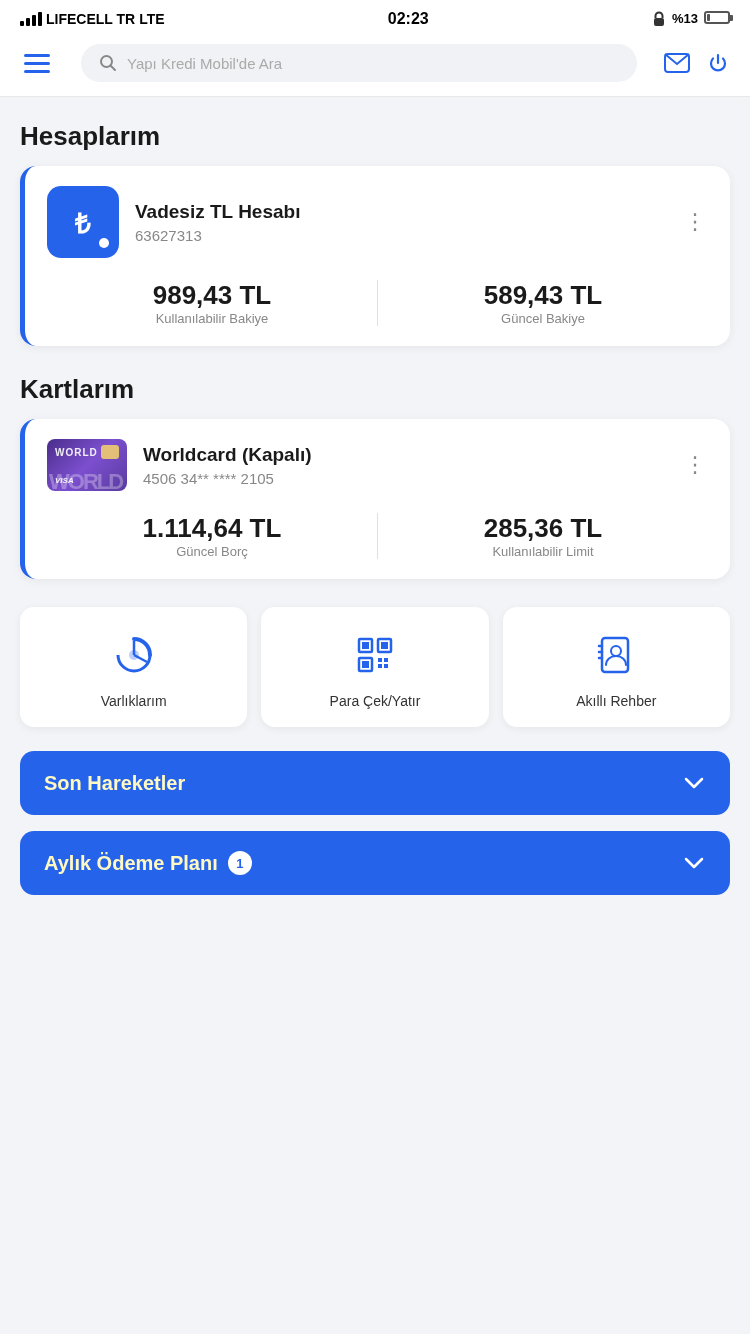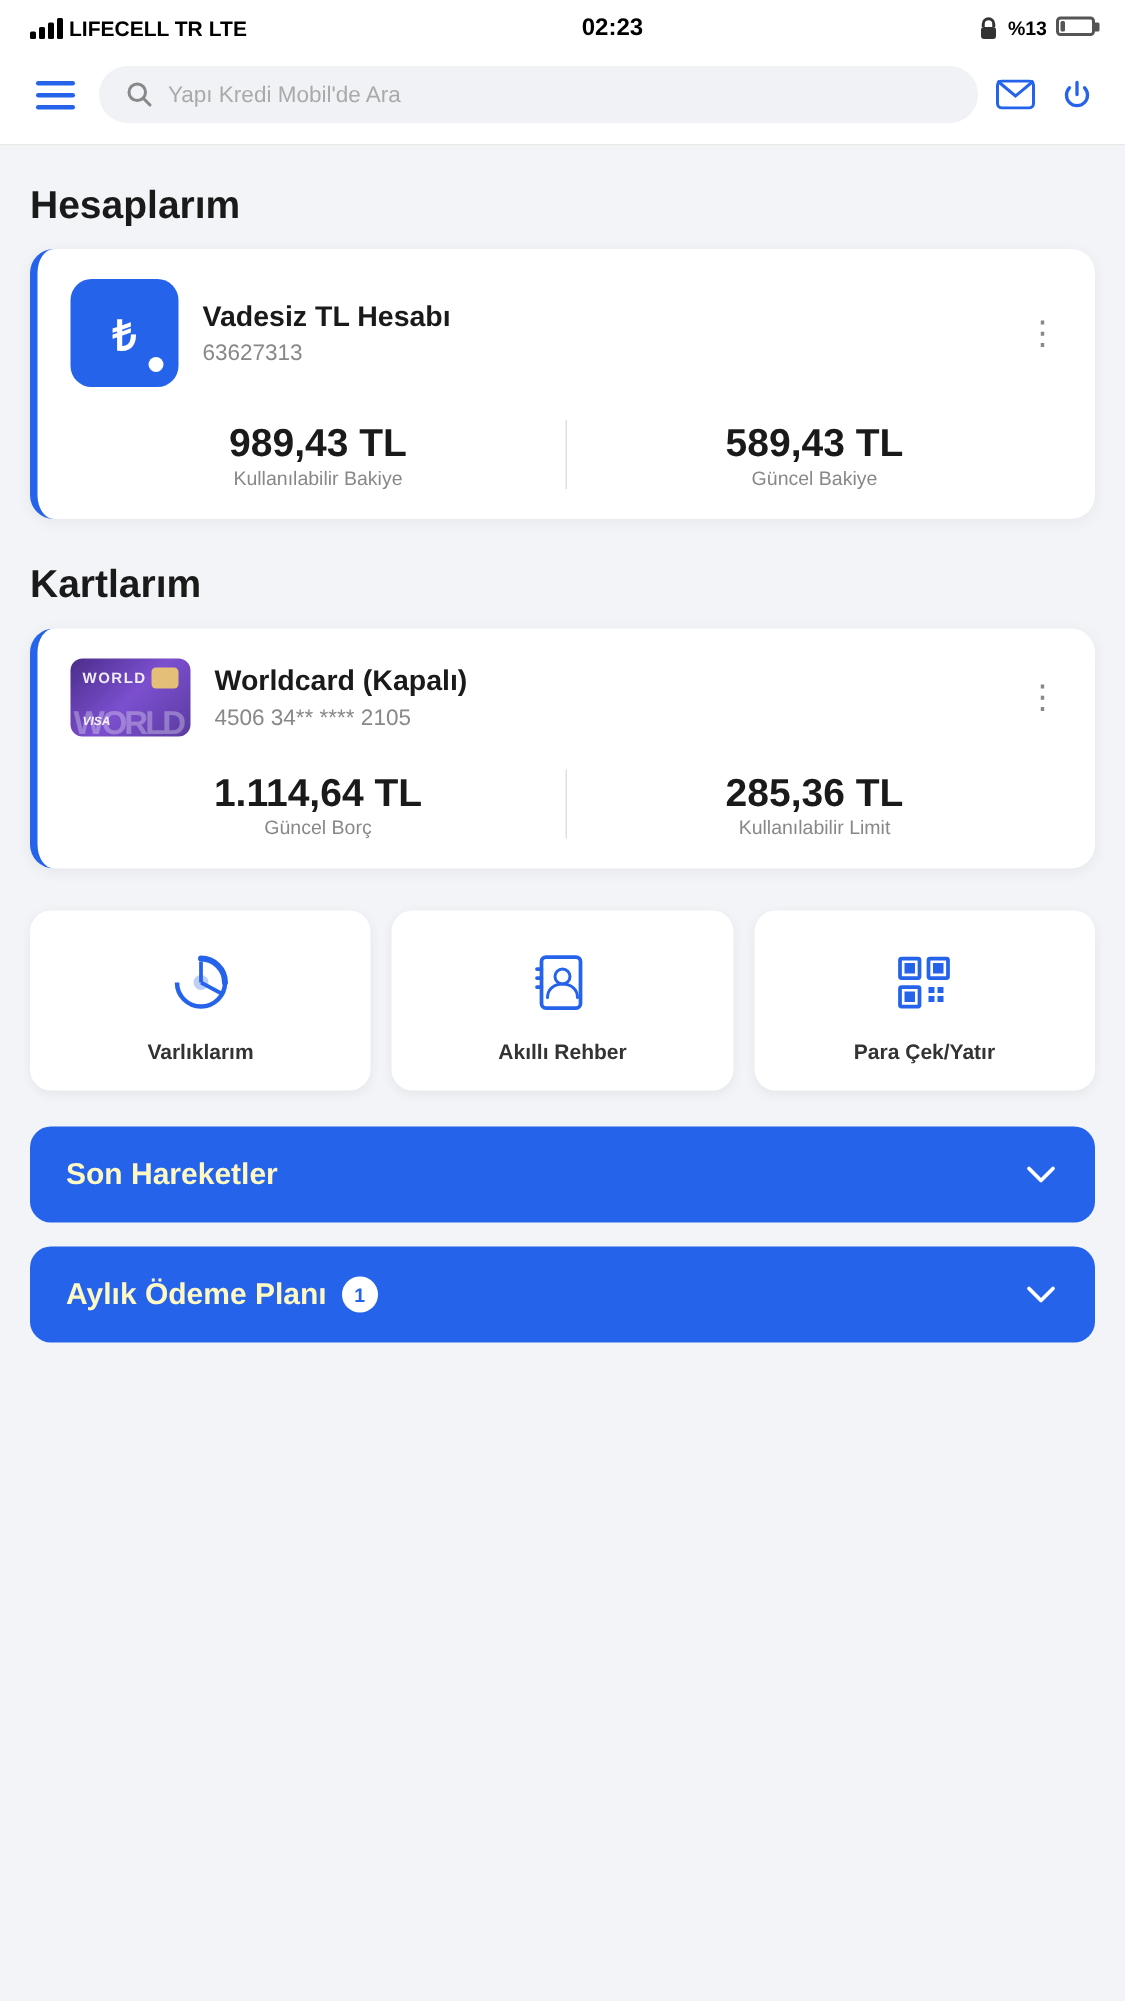--- a/index.html
+++ b/index.html
@@ -58,21 +58,21 @@
       width: 15%;
       border-radius: 1px;
     }
 
     
     .nav-bar {
       background: #fff;
       display: flex;
       align-items: center;
       padding: 10px 20px 14px;
-      gap: 12px;
+      gap: 27px;
       border-bottom: 1px solid #e8e8e8;
     }
     .hamburger-btn {
       display: flex;
       flex-direction: column;
       gap: 5px;
       cursor: pointer;
       padding: 4px;
     }
     .hamburger-btn span {
@@ -283,21 +283,21 @@
       height: 52px;
       display: flex;
       align-items: center;
       justify-content: center;
       color: #2563eb;
     }
     .action-label {
       font-size: 14px;
       color: #333;
       text-align: center;
-      font-weight: 700;
+      font-weight: 400;
     }
 
     
     .collapsible-section {
       background: #2563eb;
       border-radius: 14px;
       padding: 20px 24px;
       display: flex;
       align-items: center;
       justify-content: space-between;
@@ -463,47 +463,47 @@
           <circle cx="23" cy="23" r="5" fill="#2563eb" opacity="0.3"></circle>
           <line x1="23" y1="23" x2="23" y2="9" stroke="#2563eb" stroke-width="2.5"></line>
           <line x1="23" y1="23" x2="36" y2="30" stroke="#2563eb" stroke-width="2.5"></line>
         </svg>
       </div>
       <span class="action-label">Varlıklarım</span>
     </div>
     <div class="action-btn">
       <div class="action-icon">
         <svg width="46" height="46" viewBox="0 0 46 46" fill="none">
-          <rect x="9" y="6" width="26" height="34" rx="3" stroke="#2563eb" stroke-width="2.5" fill="none"></rect>
-          <circle cx="23" cy="19" r="5" stroke="#2563eb" stroke-width="2"></circle>
-          <path d="M13 33c0-5.5 4.5-9 10-9s10 3.5 10 9" stroke="#2563eb" stroke-width="2" fill="none" stroke-linecap="round"></path>
-          <line x1="6" y1="14" x2="9" y2="14" stroke="#2563eb" stroke-width="2.5" stroke-linecap="round"></line>
-          <line x1="6" y1="20" x2="9" y2="20" stroke="#2563eb" stroke-width="2.5" stroke-linecap="round"></line>
-          <line x1="6" y1="26" x2="9" y2="26" stroke="#2563eb" stroke-width="2.5" stroke-linecap="round"></line>
-        </svg>
-      </div>
-      <span class="action-label">Akıllı Rehber</span>
-    </div>
-    <div class="action-btn">
-      <div class="action-icon">
-        <svg width="46" height="46" viewBox="0 0 46 46" fill="none">
           <rect x="7" y="7" width="13" height="13" rx="1" stroke="#2563eb" stroke-width="2.5" fill="none"></rect>
           <rect x="10" y="10" width="7" height="7" fill="#2563eb"></rect>
           <rect x="26" y="7" width="13" height="13" rx="1" stroke="#2563eb" stroke-width="2.5" fill="none"></rect>
           <rect x="29" y="10" width="7" height="7" fill="#2563eb"></rect>
           <rect x="7" y="26" width="13" height="13" rx="1" stroke="#2563eb" stroke-width="2.5" fill="none"></rect>
           <rect x="10" y="29" width="7" height="7" fill="#2563eb"></rect>
           <rect x="26" y="26" width="4" height="4" fill="#2563eb"></rect>
           <rect x="32" y="26" width="4" height="4" fill="#2563eb"></rect>
           <rect x="26" y="32" width="4" height="4" fill="#2563eb"></rect>
           <rect x="32" y="32" width="4" height="4" fill="#2563eb"></rect>
         </svg>
       </div>
       <span class="action-label">Para Çek/Yatır</span>
     </div>
+    <div class="action-btn">
+      <div class="action-icon">
+        <svg width="46" height="46" viewBox="0 0 46 46" fill="none">
+          <rect x="9" y="6" width="26" height="34" rx="3" stroke="#2563eb" stroke-width="2.5" fill="none"></rect>
+          <circle cx="23" cy="19" r="5" stroke="#2563eb" stroke-width="2"></circle>
+          <path d="M13 33c0-5.5 4.5-9 10-9s10 3.5 10 9" stroke="#2563eb" stroke-width="2" fill="none" stroke-linecap="round"></path>
+          <line x1="6" y1="14" x2="9" y2="14" stroke="#2563eb" stroke-width="2.5" stroke-linecap="round"></line>
+          <line x1="6" y1="20" x2="9" y2="20" stroke="#2563eb" stroke-width="2.5" stroke-linecap="round"></line>
+          <line x1="6" y1="26" x2="9" y2="26" stroke="#2563eb" stroke-width="2.5" stroke-linecap="round"></line>
+        </svg>
+      </div>
+      <span class="action-label">Akıllı Rehber</span>
+    </div>
   </div>
 
   <div class="collapsible-section">
     <span class="collapsible-title">Son Hareketler</span>
     <span class="chevron-down">
       <svg width="24" height="24" viewBox="0 0 24 24" fill="none">
         <polyline points="4,8 12,16 20,8" stroke="#fff" stroke-width="2.5" stroke-linecap="round" stroke-linejoin="round" fill="none"></polyline>
       </svg>
     </span>
   </div>

